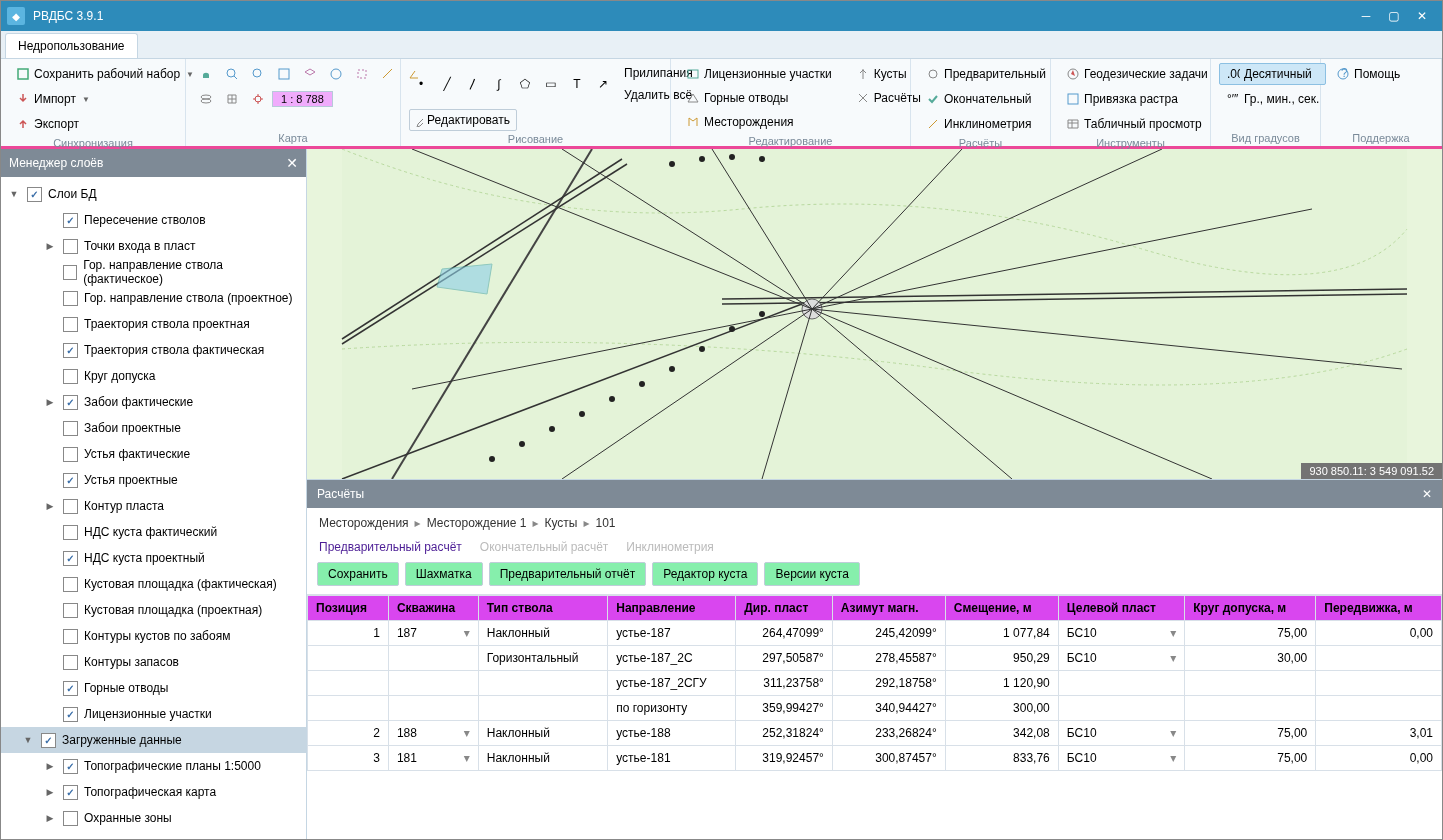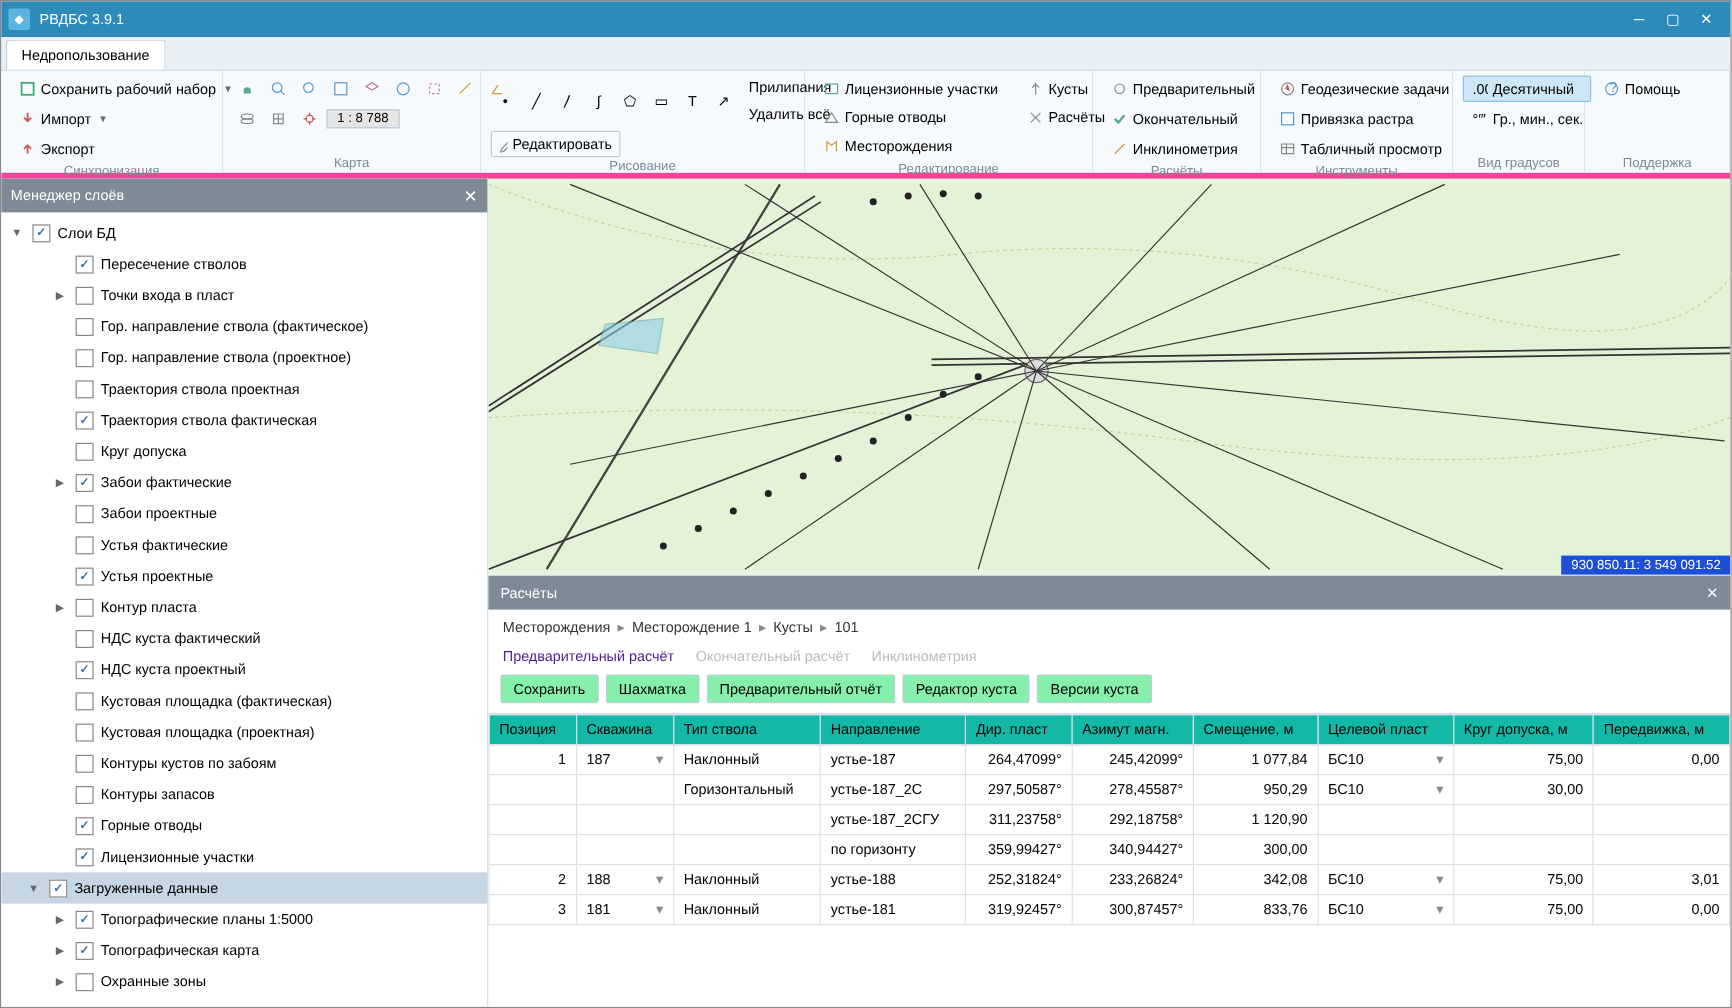--- a/index.html
+++ b/index.html
@@ -3,61 +3,61 @@
 <meta charset="utf-8">
 <style>
 *{box-sizing:border-box;margin:0;padding:0;font-family:"Segoe UI",Tahoma,sans-serif;font-size:12px}
 body{background:#f0f0f0;width:1443px;height:840px;overflow:hidden;border:1px solid #888}
 .titlebar{background:#2d8bba;color:#fff;height:30px;display:flex;align-items:center;padding:0 6px}
 .titlebar .logo{width:18px;height:18px;background:#5bb5e0;border-radius:2px;margin-right:8px;display:flex;align-items:center;justify-content:center;color:#fff;font-size:10px}
 .titlebar .title{flex:1;font-size:12px}
 .titlebar .winbtn{width:28px;height:20px;display:flex;align-items:center;justify-content:center;color:#fff;cursor:pointer}
 .tabbar{background:#e8f0f6;height:28px;display:flex;align-items:flex-end;border-bottom:1px solid #c5d6e3}
 .tab{padding:5px 12px;background:#fff;border:1px solid #c5d6e3;border-bottom:none;border-radius:3px 3px 0 0;margin-left:4px;font-size:12px;cursor:pointer}
-.ribbon{background:#f7fafc;height:90px;display:flex;border-bottom:5px solid #ec4899}
+.ribbon{background:#f7fafc;height:90px;display:flex;border-bottom:3px solid #ec4899}
 .ribbon-group{border-right:1px solid #d8e4ee;padding:4px 8px 2px;display:flex;flex-direction:column;justify-content:space-between}
 .ribbon-group .body{display:flex;gap:3px;flex-wrap:wrap;align-content:flex-start}
 .ribbon-group .label{font-size:11px;color:#7a8a99;text-align:center;padding-top:2px}
 .rbtn{height:22px;padding:0 6px;display:flex;align-items:center;gap:4px;border:1px solid transparent;border-radius:2px;cursor:pointer;white-space:nowrap}
 .rbtn.icon-only{width:24px;padding:0;justify-content:center}
 .rbtn svg{width:14px;height:14px}
 .rbtn.active{background:#cde7f7;border-color:#8cc0e2}
-.scalebox{border:1px solid #b7cad9;background:#e5e5e5;padding:1px 8px;font-size:11px}
+.scalebox{border:1px solid #b7cad9;background:#f0abfc;padding:1px 8px;font-size:11px}
 .drop-arrow{font-size:8px;color:#666;margin-left:2px}
 .content{display:flex;height:691px}
-.sidebar{width:406px;background:#fff;border-right:1px solid #c5d6e3;display:flex;flex-direction:column}
+.sidebar{width:306px;background:#fff;border-right:1px solid #c5d6e3;display:flex;flex-direction:column}
 .panel-header{background:#7e8a96;color:#fff;height:28px;display:flex;align-items:center;padding:0 8px;font-size:13px}
 .panel-header .close{margin-left:auto;cursor:pointer;font-size:14px}
 .tree{flex:1;overflow:auto;padding:4px 0}
 .tree-item{display:flex;align-items:center;height:26px;padding:0 6px;cursor:pointer}
 .tree-item.selected{background:#c6d6e2}
 .tree-item .expander{width:14px;display:flex;justify-content:center;color:#666;font-size:9px}
 .tree-item .checkbox{width:15px;height:15px;border:1px solid #888;background:#fff;margin:0 6px;display:flex;align-items:center;justify-content:center;font-size:10px;color:#3a6ea8}
 .tree-item .checkbox.checked::before{content:"✓";font-weight:bold}
 .tree-item .lbl{font-size:12px}
 .indent-1{padding-left:20px}
 .indent-2{padding-left:42px}
 .main{flex:1;display:flex;flex-direction:column}
 .map-area{height:330px;position:relative;background:#e8f5dc;overflow:hidden}
 .map-svg{width:100%;height:100%}
-.coord-bar{position:absolute;bottom:0;right:0;background:#1d4ed8;color:#fff;padding:2px 8px;font-size:11px}
+.coord-bar{position:absolute;bottom:0;right:0;background:#737373;color:#fff;padding:2px 8px;font-size:11px}
 .calc-panel{flex:1;display:flex;flex-direction:column;background:#fff;border-top:1px solid #c5d6e3}
 .calc-header{background:#7e8a96;color:#fff;height:28px;display:flex;align-items:center;padding:0 10px;font-size:13px}
 .calc-header .close{margin-left:auto;cursor:pointer}
 .breadcrumb{padding:8px 12px;font-size:12px;color:#333}
 .breadcrumb .sep{margin:0 6px;color:#888}
 .calc-tabs{padding:2px 12px 8px;display:flex;gap:18px;font-size:16px}
 .calc-tab{color:#bbb;cursor:pointer}
 .calc-tab.active{color:#4c1d95}
 .calc-toolbar{padding:0 10px 8px;display:flex;gap:6px}
 .calc-toolbar button{padding:4px 10px;border:1px solid #bfcdd9;background:#86efac;border-radius:2px;cursor:pointer;font-size:12px}
 .table-wrap{flex:1;overflow:auto;border-top:1px solid #d8e0e8}
 table{border-collapse:collapse;width:100%}
 th,td{border:1px solid #d8e0e8;padding:5px 8px;font-size:12px;text-align:left;white-space:nowrap}
-th{background:#14b8a6;font-weight:normal}
+th{background:#d946ef;font-weight:bold}
 td.num{text-align:right}
 .cell-select{display:flex;justify-content:space-between;align-items:center}
 .ribbon-col{display:flex;flex-direction:column;gap:2px}
 </style>
 </head>
 <body>
 
 <div class="titlebar">
   <div class="logo">◆</div>
   <div class="title">РВДБС 3.9.1</div>

